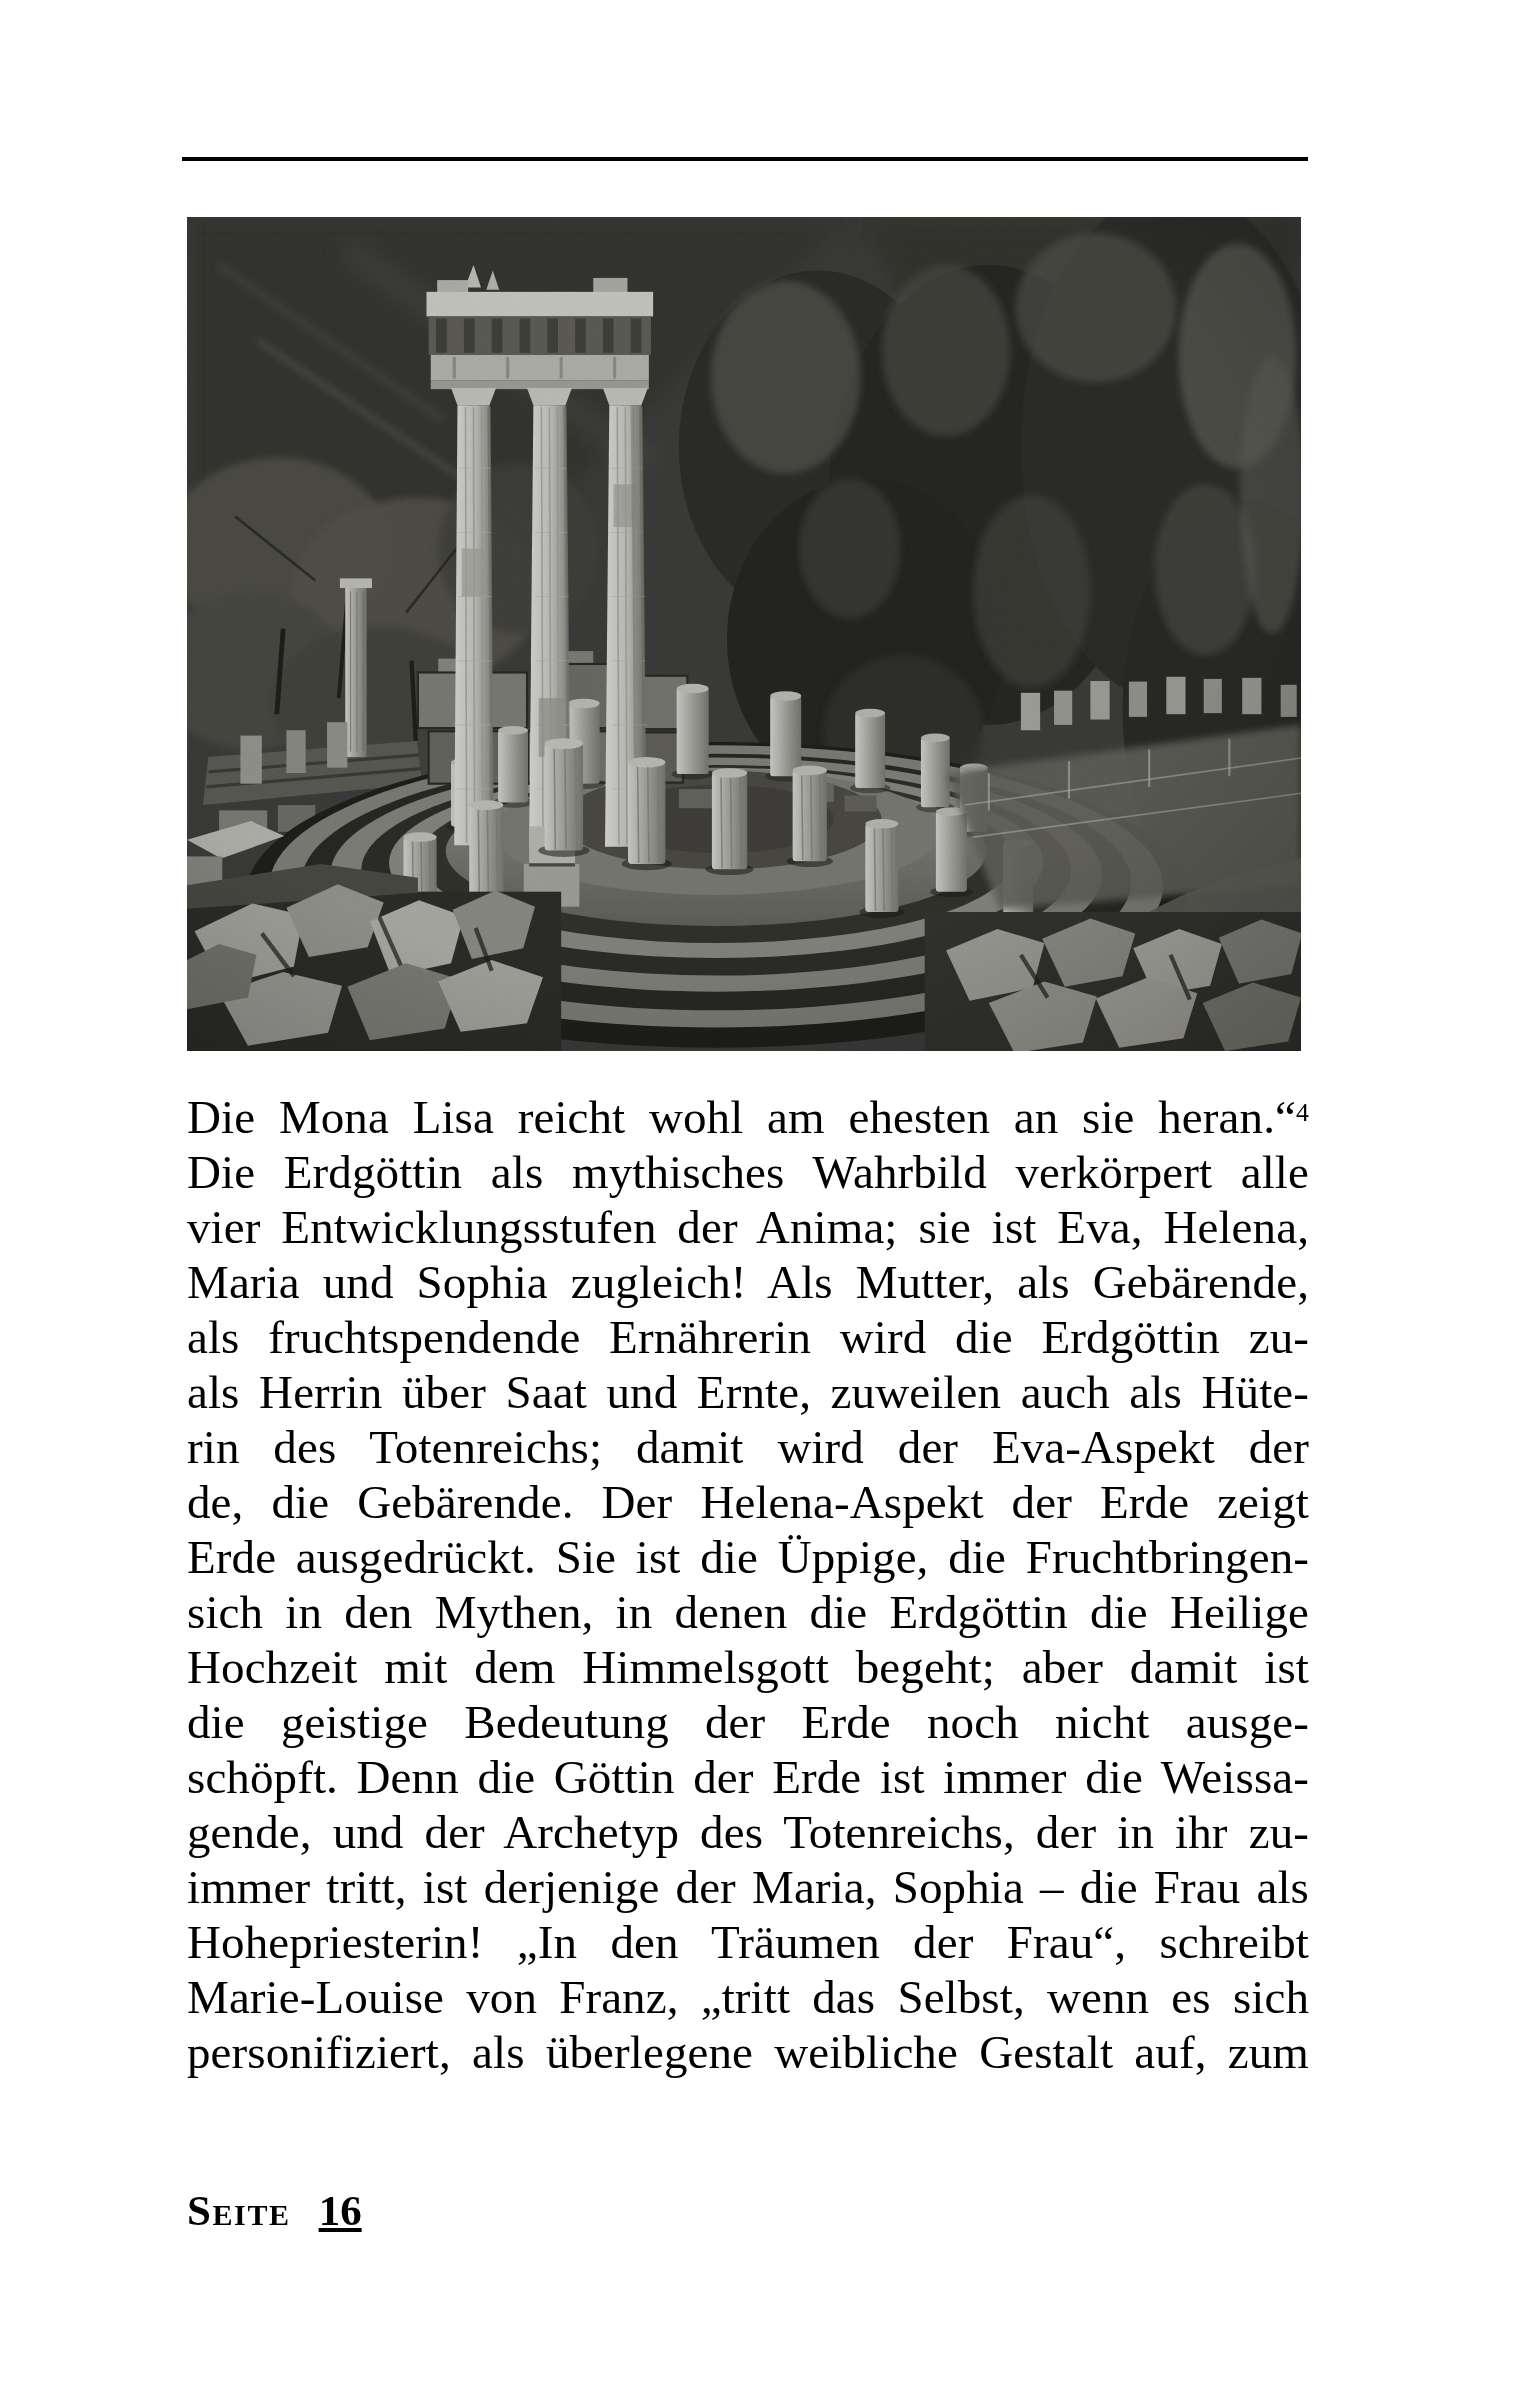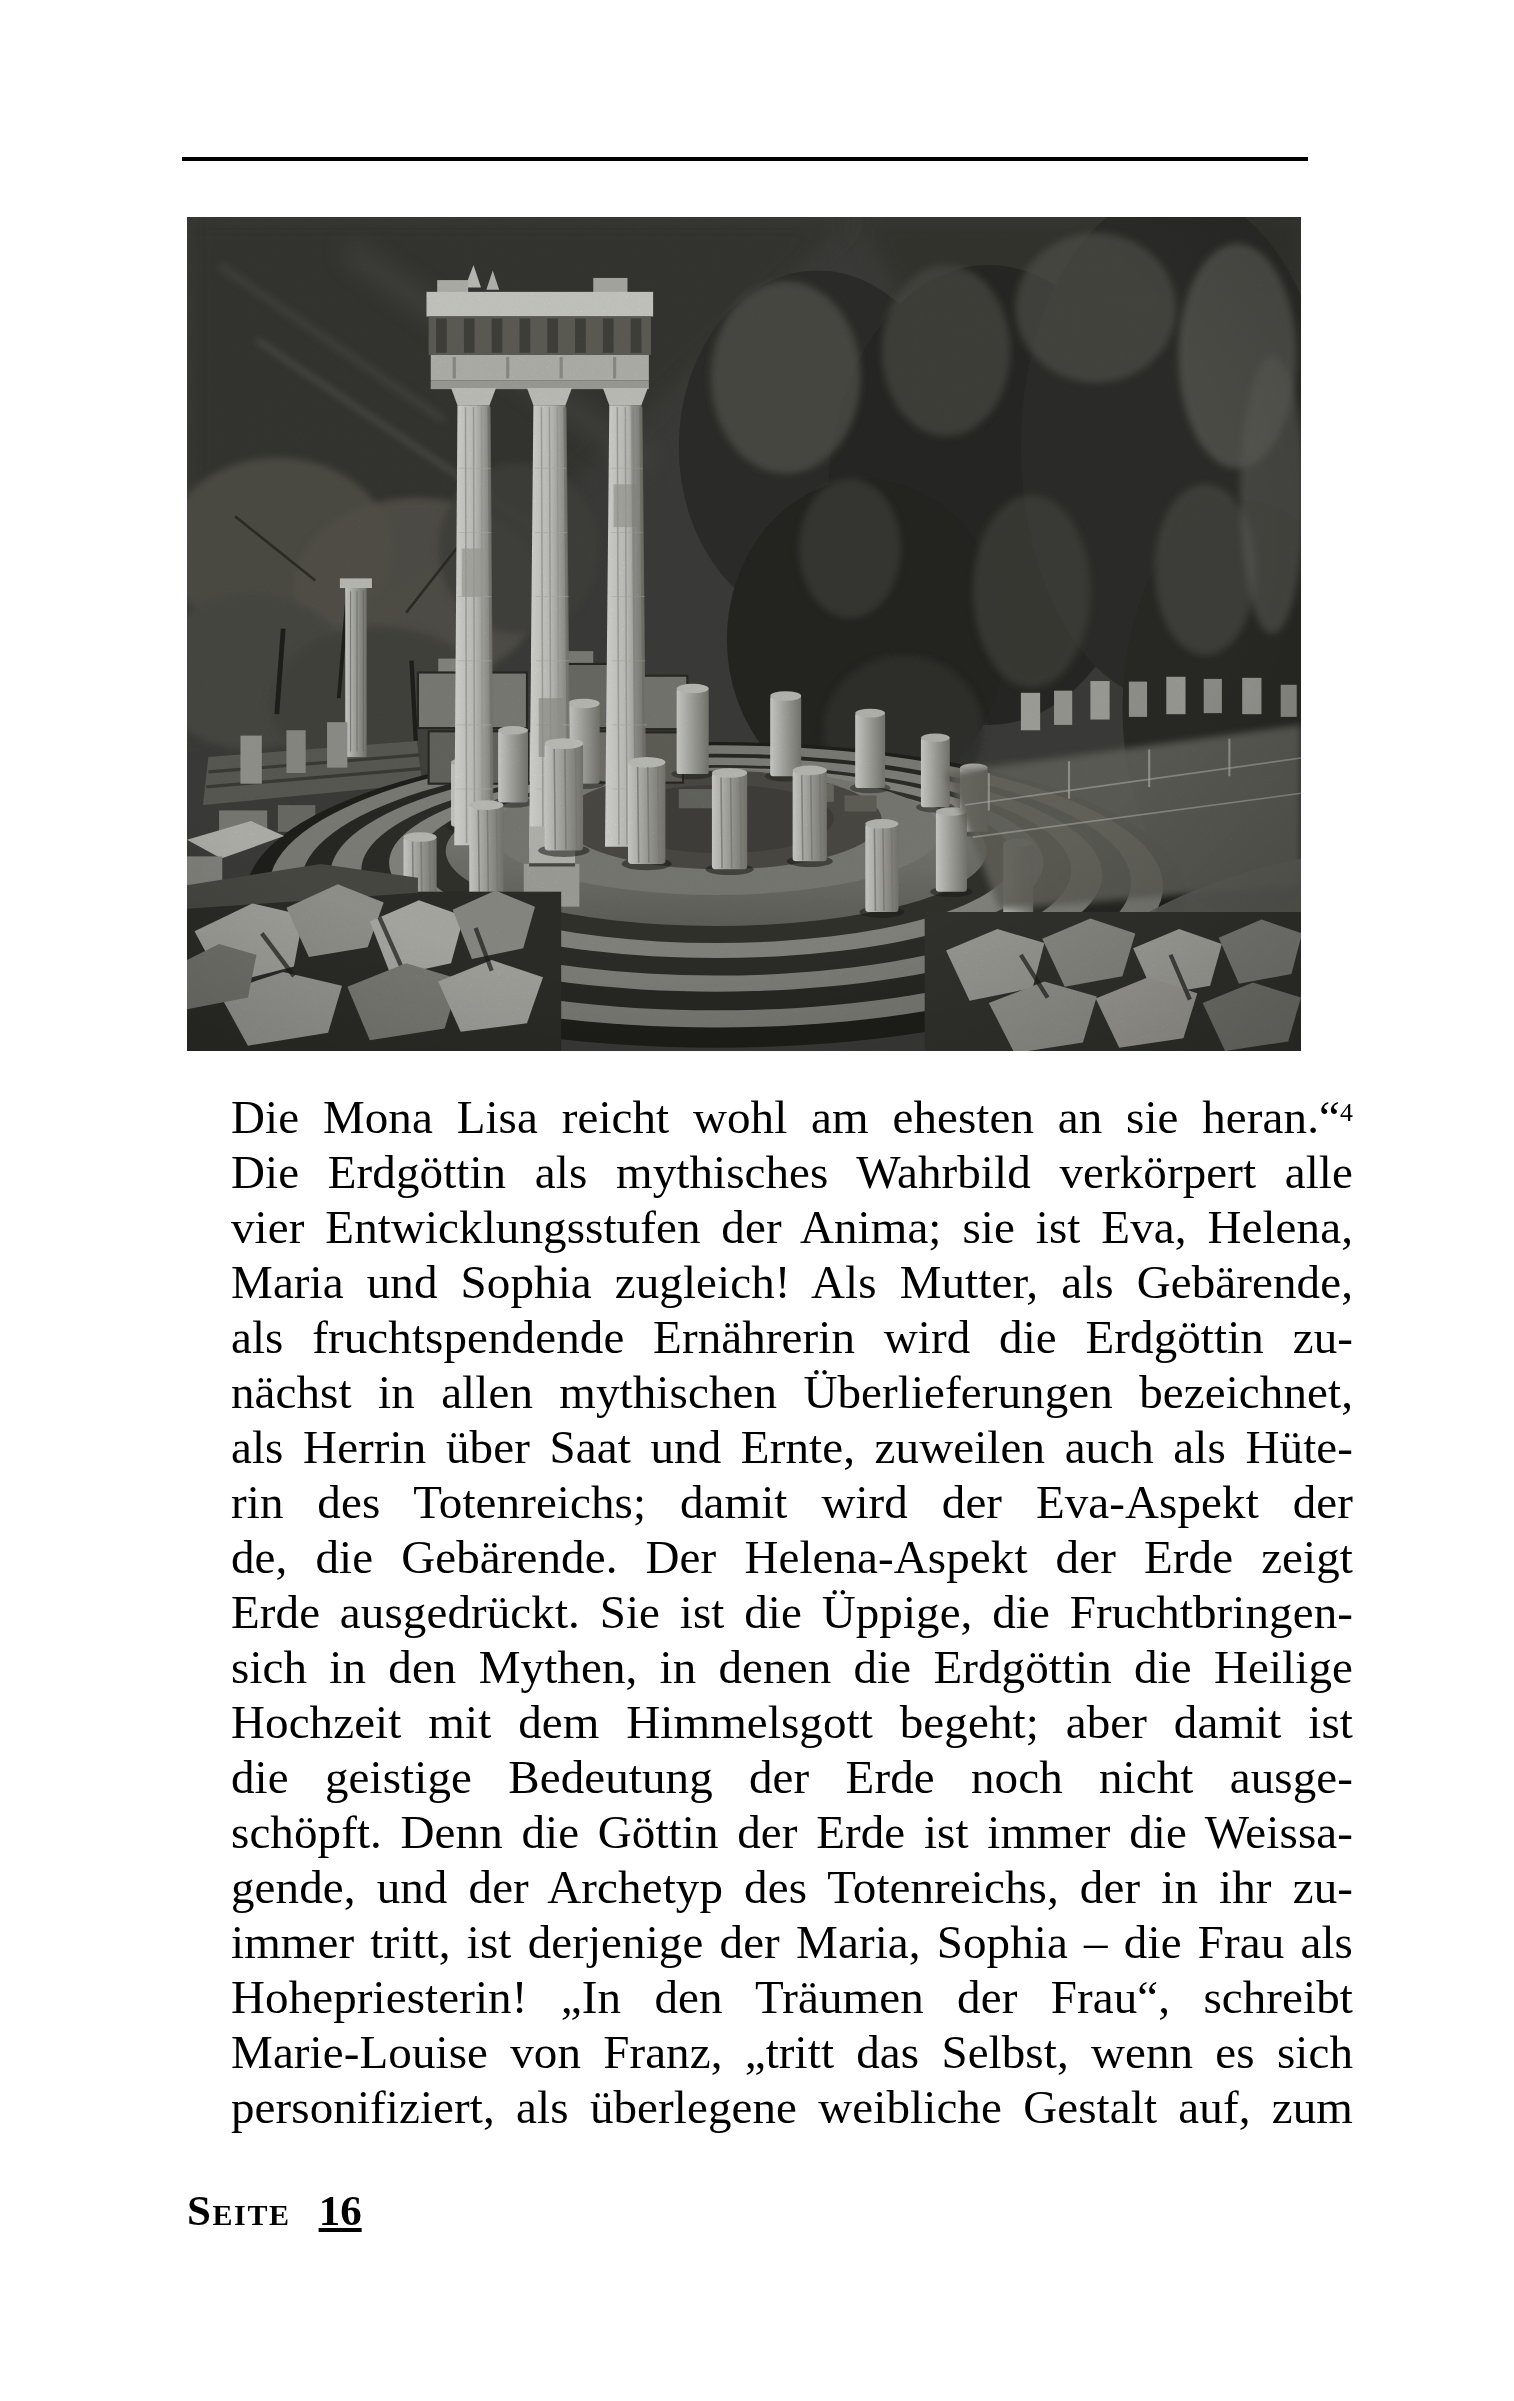--- a/index.html
+++ b/index.html
@@ -15,21 +15,21 @@
     position:absolute; left:182px; top:157px;
     width:1126px; height:3.7px; background:#000000;
   }
   .photo {
     position:absolute; left:187px; top:217px;
     width:1114px; height:834px; overflow:hidden;
   }
   .photo svg { display:block; width:100%; height:100%; }
   .body-text {
     position:absolute; left:187px; top:1090px; width:1122px;
-    font-size:47px; line-height:55px; letter-spacing:0.1px;margin-left:44px;
+    font-size:47px; line-height:55px; letter-spacing:0.1px;
   }
   .line { text-align:justify; text-align-last:justify; }
   .fn {
     font-size:55%; line-height:0;
     position:relative; top:-0.48em; vertical-align:baseline;
   }
   .footer {
     position:absolute; left:187px; top:2187px;
     font-size:43px; font-weight:bold; line-height:1.1;
   }
@@ -354,21 +354,20 @@
     </svg>
   </figure>
 
   <div class="body-text">
     <div class="line"><span>Die Mona Lisa reicht wohl am ehesten an sie heran.“</span><sup class="fn">4</sup></div>
     <div class="lines">
         <div class="line">Die Erdgöttin als mythisches Wahrbild verkörpert alle</div>
         <div class="line">vier Entwicklungsstufen der Anima; sie ist Eva, Helena,</div>
         <div class="line">Maria und Sophia zugleich! Als Mutter, als Gebärende,</div>
         <div class="line">als fruchtspendende Ernährerin wird die Erdgöttin zu-</div>
-        <div class="line">nächst in allen mythischen Überlieferungen bezeichnet,</div>
         <div class="line">als Herrin über Saat und Ernte, zuweilen auch als Hüte-</div>
         <div class="line">rin des Totenreichs; damit wird der Eva-Aspekt der</div>
         <div class="line">de, die Gebärende. Der Helena-Aspekt der Erde zeigt</div>
         <div class="line">Erde ausgedrückt. Sie ist die Üppige, die Fruchtbringen-</div>
         <div class="line">sich in den Mythen, in denen die Erdgöttin die Heilige</div>
         <div class="line">Hochzeit mit dem Himmelsgott begeht; aber damit ist</div>
         <div class="line">die geistige Bedeutung der Erde noch nicht ausge-</div>
         <div class="line">schöpft. Denn die Göttin der Erde ist immer die Weissa-</div>
         <div class="line">gende, und der Archetyp des Totenreichs, der in ihr zu-</div>
         <div class="line">immer tritt, ist derjenige der Maria, Sophia – die Frau als</div>

